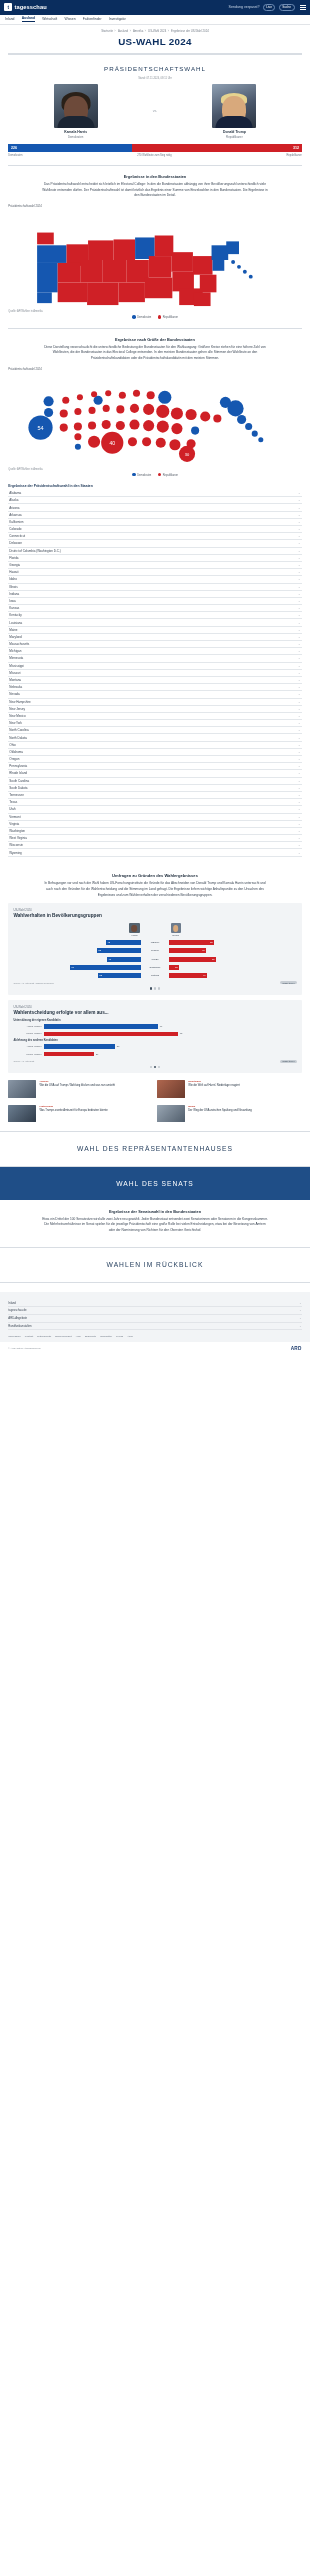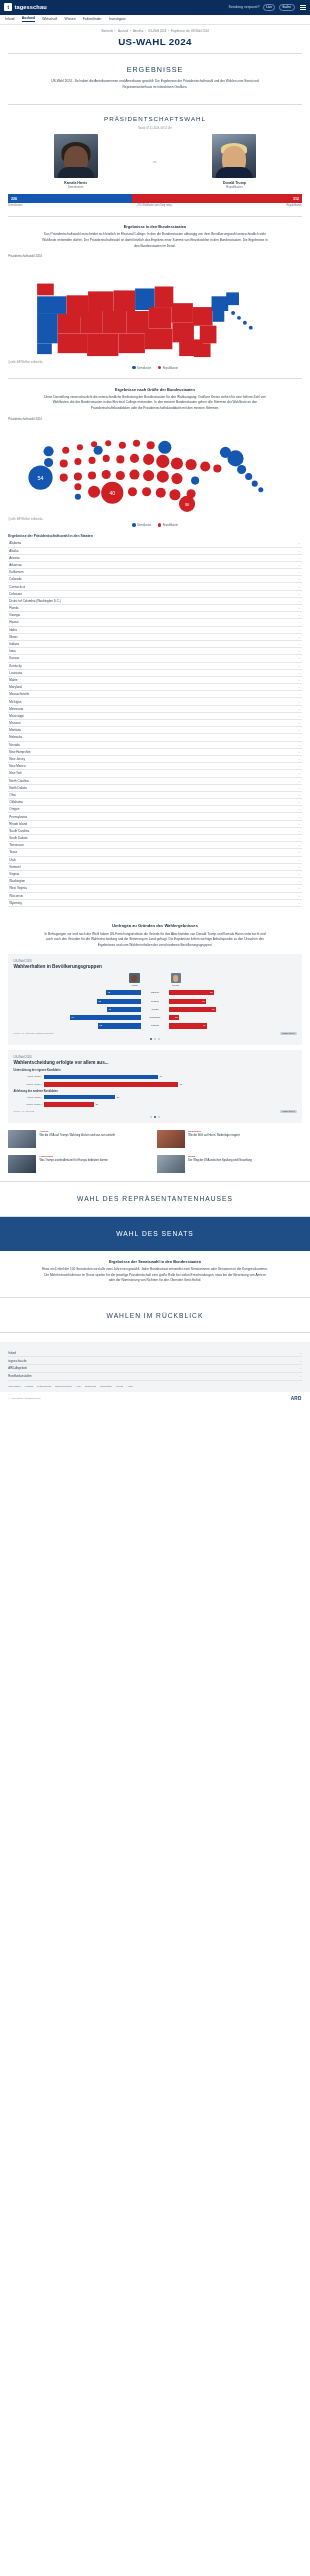--- a/index.html
+++ b/index.html
@@ -221,24 +221,20 @@
   <div class="crumb">
     <span>Startseite</span>›
     <span>Ausland</span>›
     <span>Amerika</span>›
     <span>US-Wahl 2024</span>›
     <span>Ergebnisse der US-Wahl 2024</span>
   </div>
   <div class="main-title">US-WAHL 2024</div>
   <div class="rule"></div>
 
-  <div class="section">
-    <div class="section-h2">ERGEBNISSE</div>
-    <div class="lede">US-Wahl 2024 - So haben die Amerikanerinnen und Amerikaner gewählt: Die Ergebnisse der Präsidentschaftswahl und der Wahlen zum Senat und Repräsentantenhaus im interaktiven Grafiken.</div>
-  </div>
   <div class="rule"></div>
 
   <div class="section">
     <div class="section-h3">PRÄSIDENTSCHAFTSWAHL</div>
     <div style="text-align:center;font-size:2.6px;color:#8a9199;margin-bottom:4.1px;">Stand: 07.11.2024, 08:11 Uhr</div>
 
     <div class="duel">
       <div class="cand">
         <div class="photo harris">
           <div class="hair"></div>

